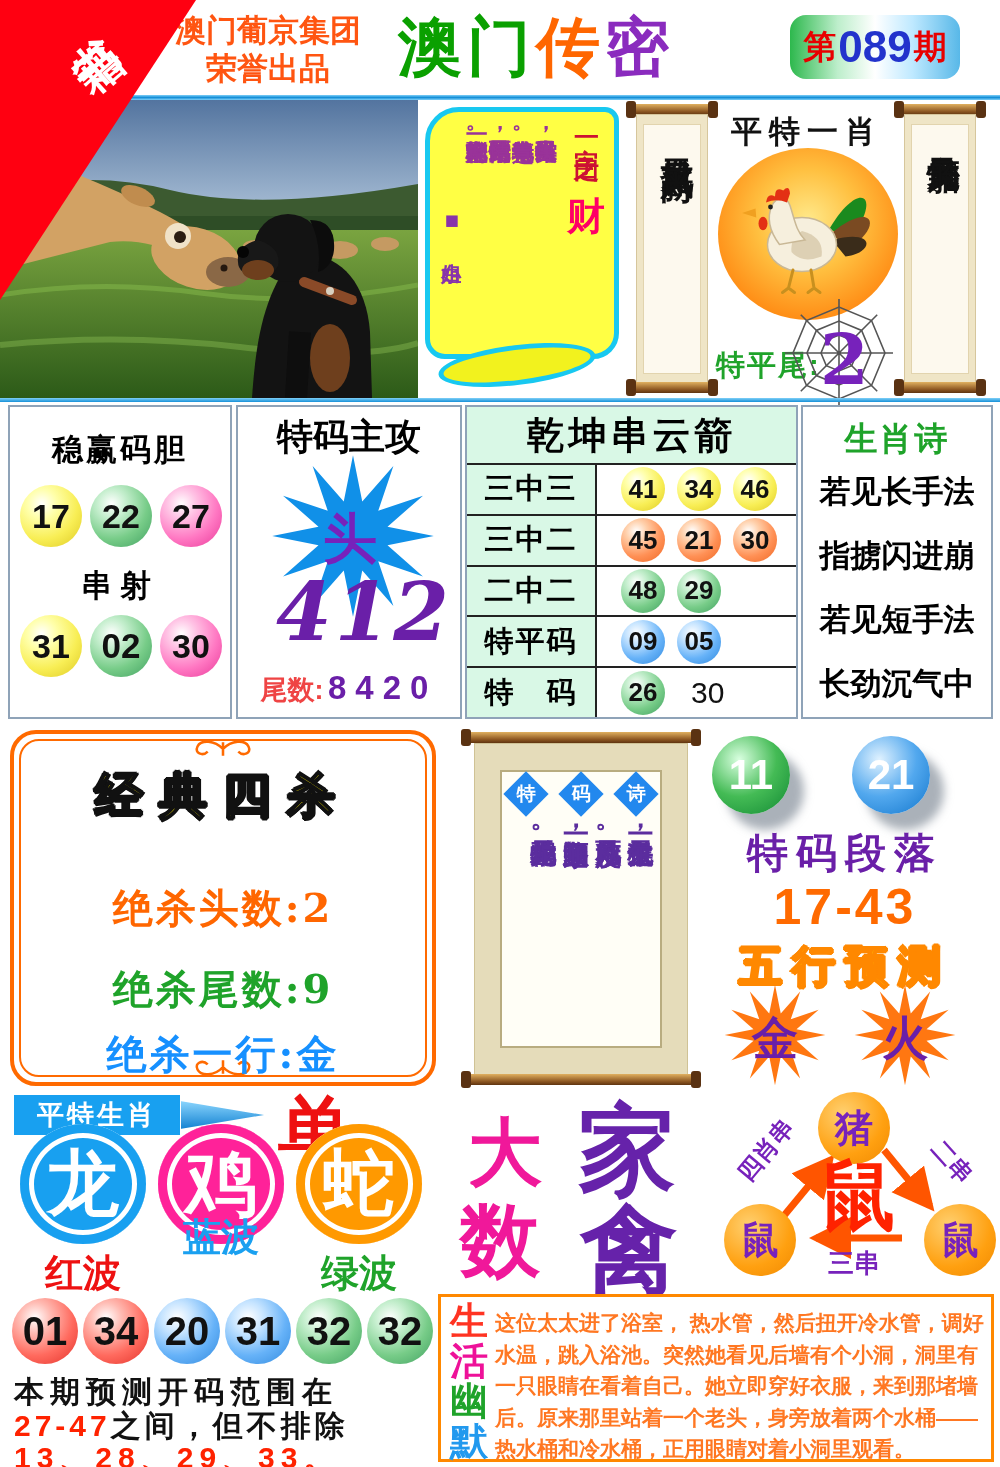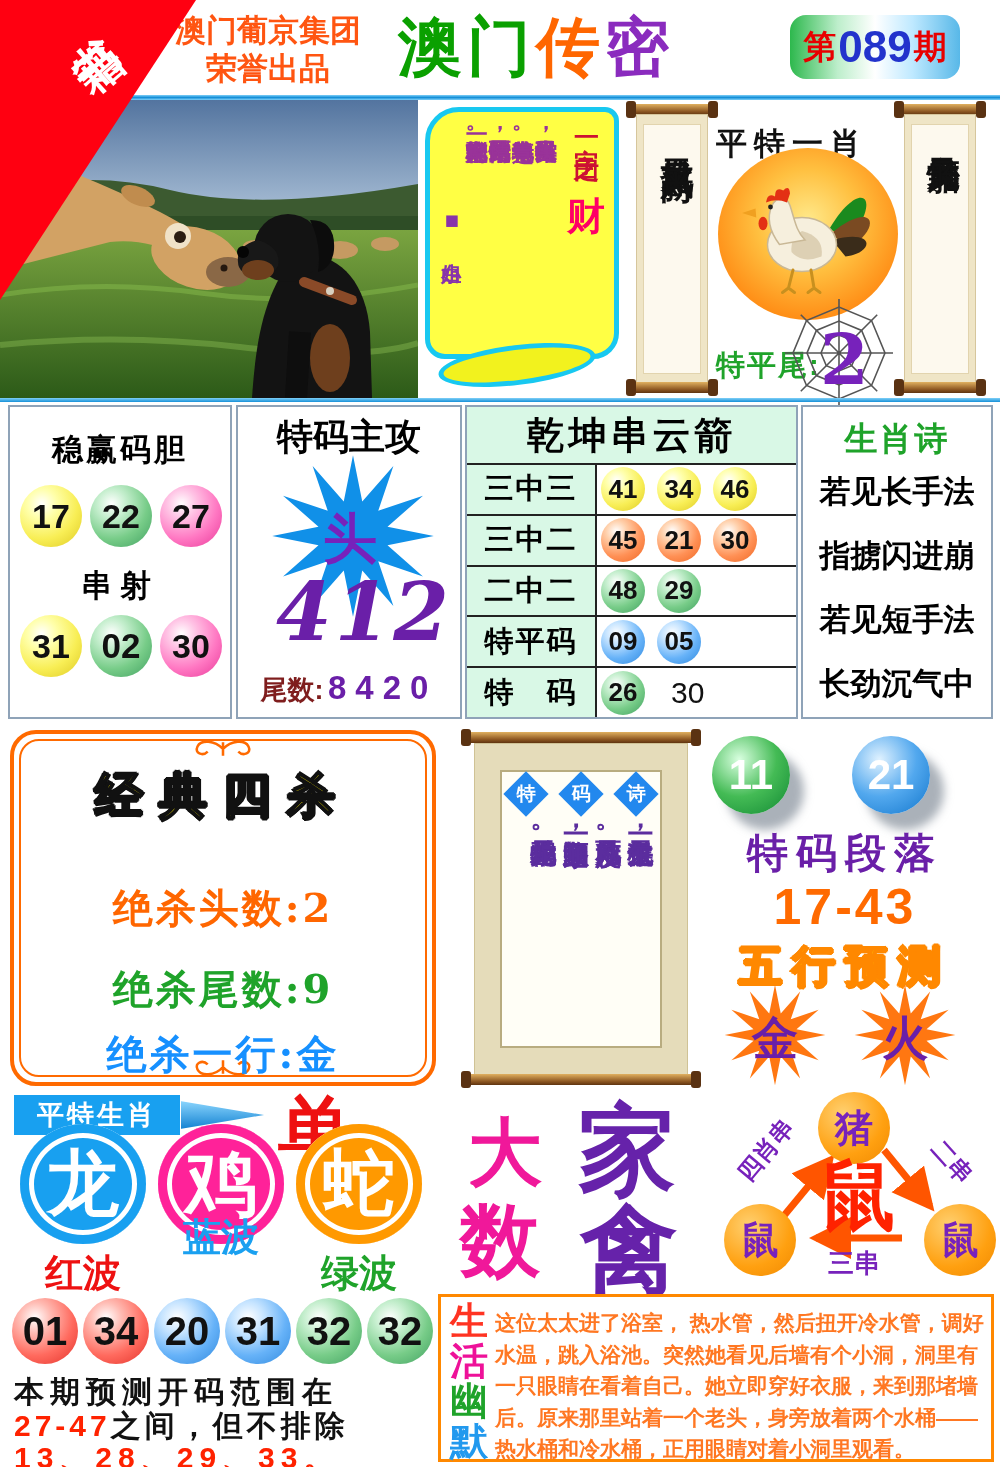--- a/index.html
+++ b/index.html
@@ -24,21 +24,21 @@
   .scrollbody{position:absolute;background:#efe5c6;border:1px solid #d6c69c;box-sizing:border-box;}
   .scrollinner{position:absolute;background:#fdf9ee;border:1px solid #e2d4ae;box-sizing:border-box;}
   .scrolltext{position:absolute;font-weight:bold;color:#111;}
   .outline-black{ -webkit-text-stroke:2px #111; text-shadow:2px 0 #111,-2px 0 #111,0 2px #111,0 -2px #111;}
   .outline-orange{ -webkit-text-stroke:2px #ff8800; text-shadow:2px 0 #ff8800,-2px 0 #ff8800,0 2px #ff8800,0 -2px #ff8800;}
   .tbl{display:flex;flex-direction:column;width:100%;height:100%;}
   .trow{display:flex;flex:1;border-top:2px solid #222;}
   .trow:first-child{border-top:none;}
   .tlabel{width:128px;background:#d9f8e6;display:flex;align-items:center;justify-content:center;
           font-weight:bold;font-size:29px;border-right:2px solid #222;letter-spacing:2px;}
-  .tvals{flex:1;display:flex;align-items:center;gap:12px;padding-left:4px;}
+  .tvals{flex:1;display:flex;align-items:center;gap:12px;padding-left:24px;}
   .kill-line{position:absolute;left:0;width:100%;text-align:center;font-weight:bold;
              font-size:40px;letter-spacing:3px;}
   .bigball{border-radius:50%;display:flex;align-items:center;justify-content:center;
            color:#fff;font-weight:bold;font-size:42px;
            box-shadow:14px 16px 10px rgba(125,135,148,.65);}
   .zcirc{position:absolute;border-radius:50%;display:flex;align-items:center;justify-content:center;
          color:#fff;font-weight:900;font-size:72px;}
   .wave{position:absolute;font-weight:bold;font-size:38px;width:120px;text-align:center;}
   .tri-node{position:absolute;width:72px;height:72px;border-radius:50%;
             background:radial-gradient(circle at 35% 30%,#ffd070,#ffa010 60%,#f08800);
@@ -155,21 +155,21 @@
     <div class="scrollbody" style="left:6px;top:12px;width:72px;height:270px;"></div>
     <div class="scrollinner" style="left:13px;top:22px;width:58px;height:250px;"></div>
     <div class="scrolltext vtext serif" style="left:24px;top:30px;font-size:33px;letter-spacing:2px;">拨云见日新风尚</div>
     <div class="rod" style="left:0;top:280px;width:84px;">
       <div class="knob" style="left:-4px;"></div>
         <div class="knob" style="right:-4px;"></div>
     </div>
   </div>
 
   <div class="abs" style="left:716px;top:100px;width:182px;height:300px;">
-    <div class="abs" style="left:0;top:23px;width:182px;font-weight:bold;font-size:31px;letter-spacing:7px;color:#111;">平特一肖</div>
+    <div class="abs" style="left:0;top:11px;width:182px;text-align:center;font-weight:bold;font-size:31px;letter-spacing:7px;color:#111;">平特一肖</div>
     <div class="abs" style="left:2px;top:48px;width:180px;height:172px;border-radius:50%;
                 background:radial-gradient(circle at 50% 42%,#ffe98a 0%,#ffc040 38%,#ff9018 72%,#f57f00 100%);">
       <svg class="abs" style="left:15px;top:8px;" width="150" height="150" viewBox="0 0 200 200">
         <path d="M128,98 C168,30 200,52 158,108 Z" fill="#1a8a1e"></path>
         <path d="M130,104 C185,58 202,92 156,122 Z" fill="#7a4a22"></path>
         <path d="M132,112 C192,96 188,130 150,134 Z" fill="#3a2c1a"></path>
         <ellipse cx="92" cy="118" rx="46" ry="36" fill="#f6efdd" stroke="#c9b896" stroke-width="2"></ellipse>
         <path d="M92,100 q30,8 26,34 q-26,10 -40,-6 q-2,-20 14,-28" fill="#ddd0b4"></path>
         <path d="M62,118 C50,102 44,84 52,66 C58,54 72,54 76,66 C82,84 84,100 96,112 Z" fill="#f6efdd" stroke="#c9b896" stroke-width="2"></path>
         <path d="M44,62 q2,-14 12,-8 q0,-14 11,-8 q8,-8 9,4 l-4,12 q-14,-6 -28,0 Z" fill="#e33014"></path>
@@ -219,21 +219,21 @@
   </div>
 
   <div class="panel" style="left:236px;top:405px;width:226px;height:314px;">
     <div class="abs serif" style="left:0;top:6px;width:100%;text-align:center;font-weight:bold;font-size:36px;">特码主攻</div>
     <svg class="abs" style="left:30px;top:44px;" width="170" height="170" viewBox="0 0 200 200">
       <polygon fill="#1090e8" points="195,100 140.6,110.9 182.3,147.5 129.7,129.7 147.5,182.3 110.9,140.6 100,195 89.1,140.6 52.5,182.3 70.3,129.7 17.7,147.5 59.4,110.9 5,100 59.4,89.1 17.7,52.5 70.3,70.3 52.5,17.7 89.1,59.4 100,5 110.9,59.4 147.5,17.7 129.7,70.3 182.3,52.5 140.6,89.1"></polygon>
     </svg>
     <div class="abs serif" style="left:85px;top:96px;font-weight:bold;font-size:54px;color:#7722bb;">头</div>
     <div class="abs serif" style="right:8px;top:158px;font-weight:bold;font-style:italic;font-size:80px;color:#6a1fa8;letter-spacing:3px;">412</div>
     <div class="abs" style="left:0;top:262px;width:100%;text-align:center;">
-      <span style="font-weight:bold;font-size:27px;color:#7f1d1d;">尾数:</span>
+      <span style="font-weight:bold;font-size:27px;color:#ef4444;">尾数:</span>
       <span style="font-weight:bold;font-size:33px;color:#6a1fa8;letter-spacing:9px;">8420</span>
     </div>
   </div>
 
   <div class="panel" style="left:465px;top:405px;width:333px;height:314px;">
     <div class="tbl">
       <div style="height:56px;background:#d9f8e6;display:flex;align-items:center;justify-content:center;border-bottom:2px solid #222;">
         <span class="serif" style="font-weight:bold;font-size:38px;letter-spacing:4px;">乾坤串云箭</span>
       </div>
       <div class="trow" style="border-top:none;">

